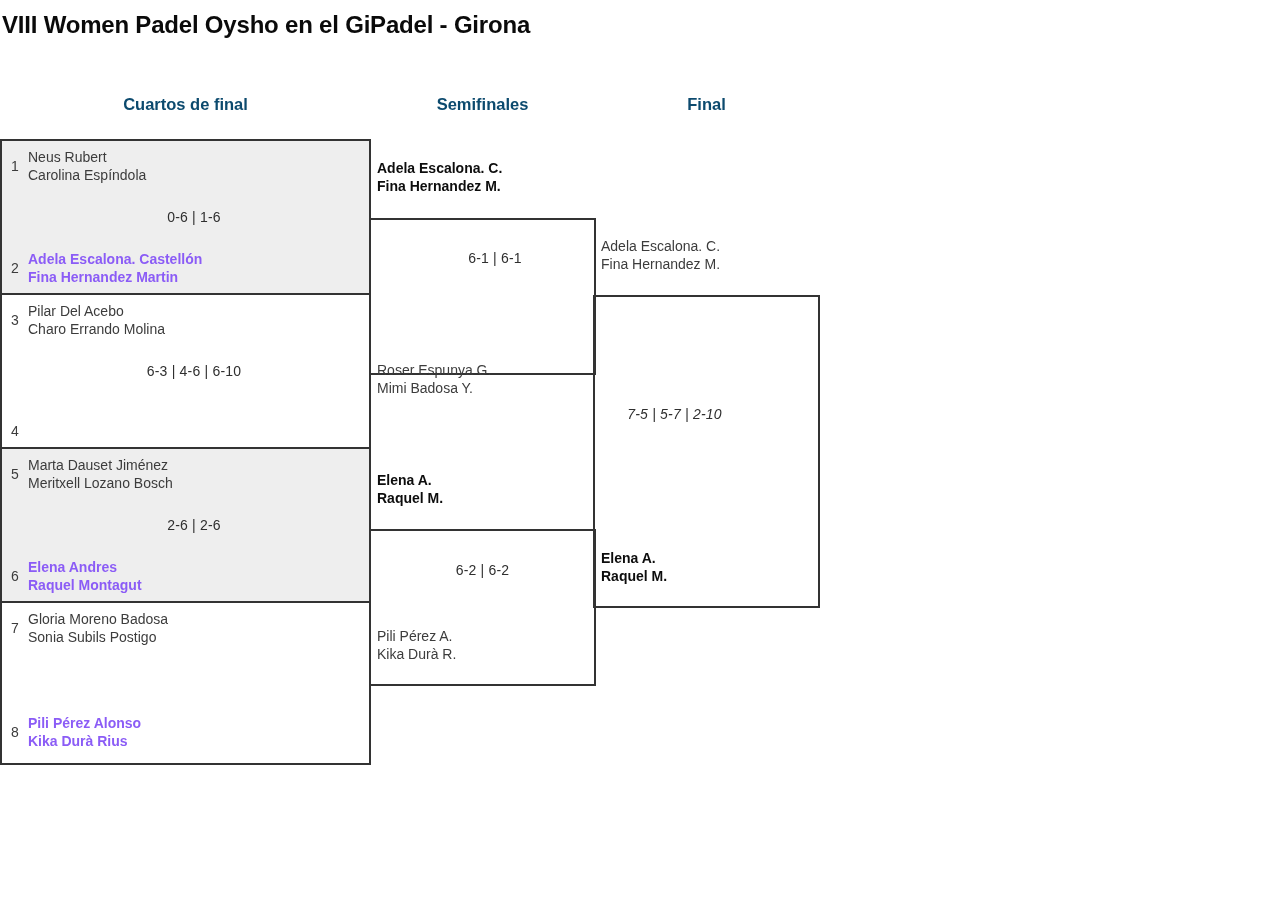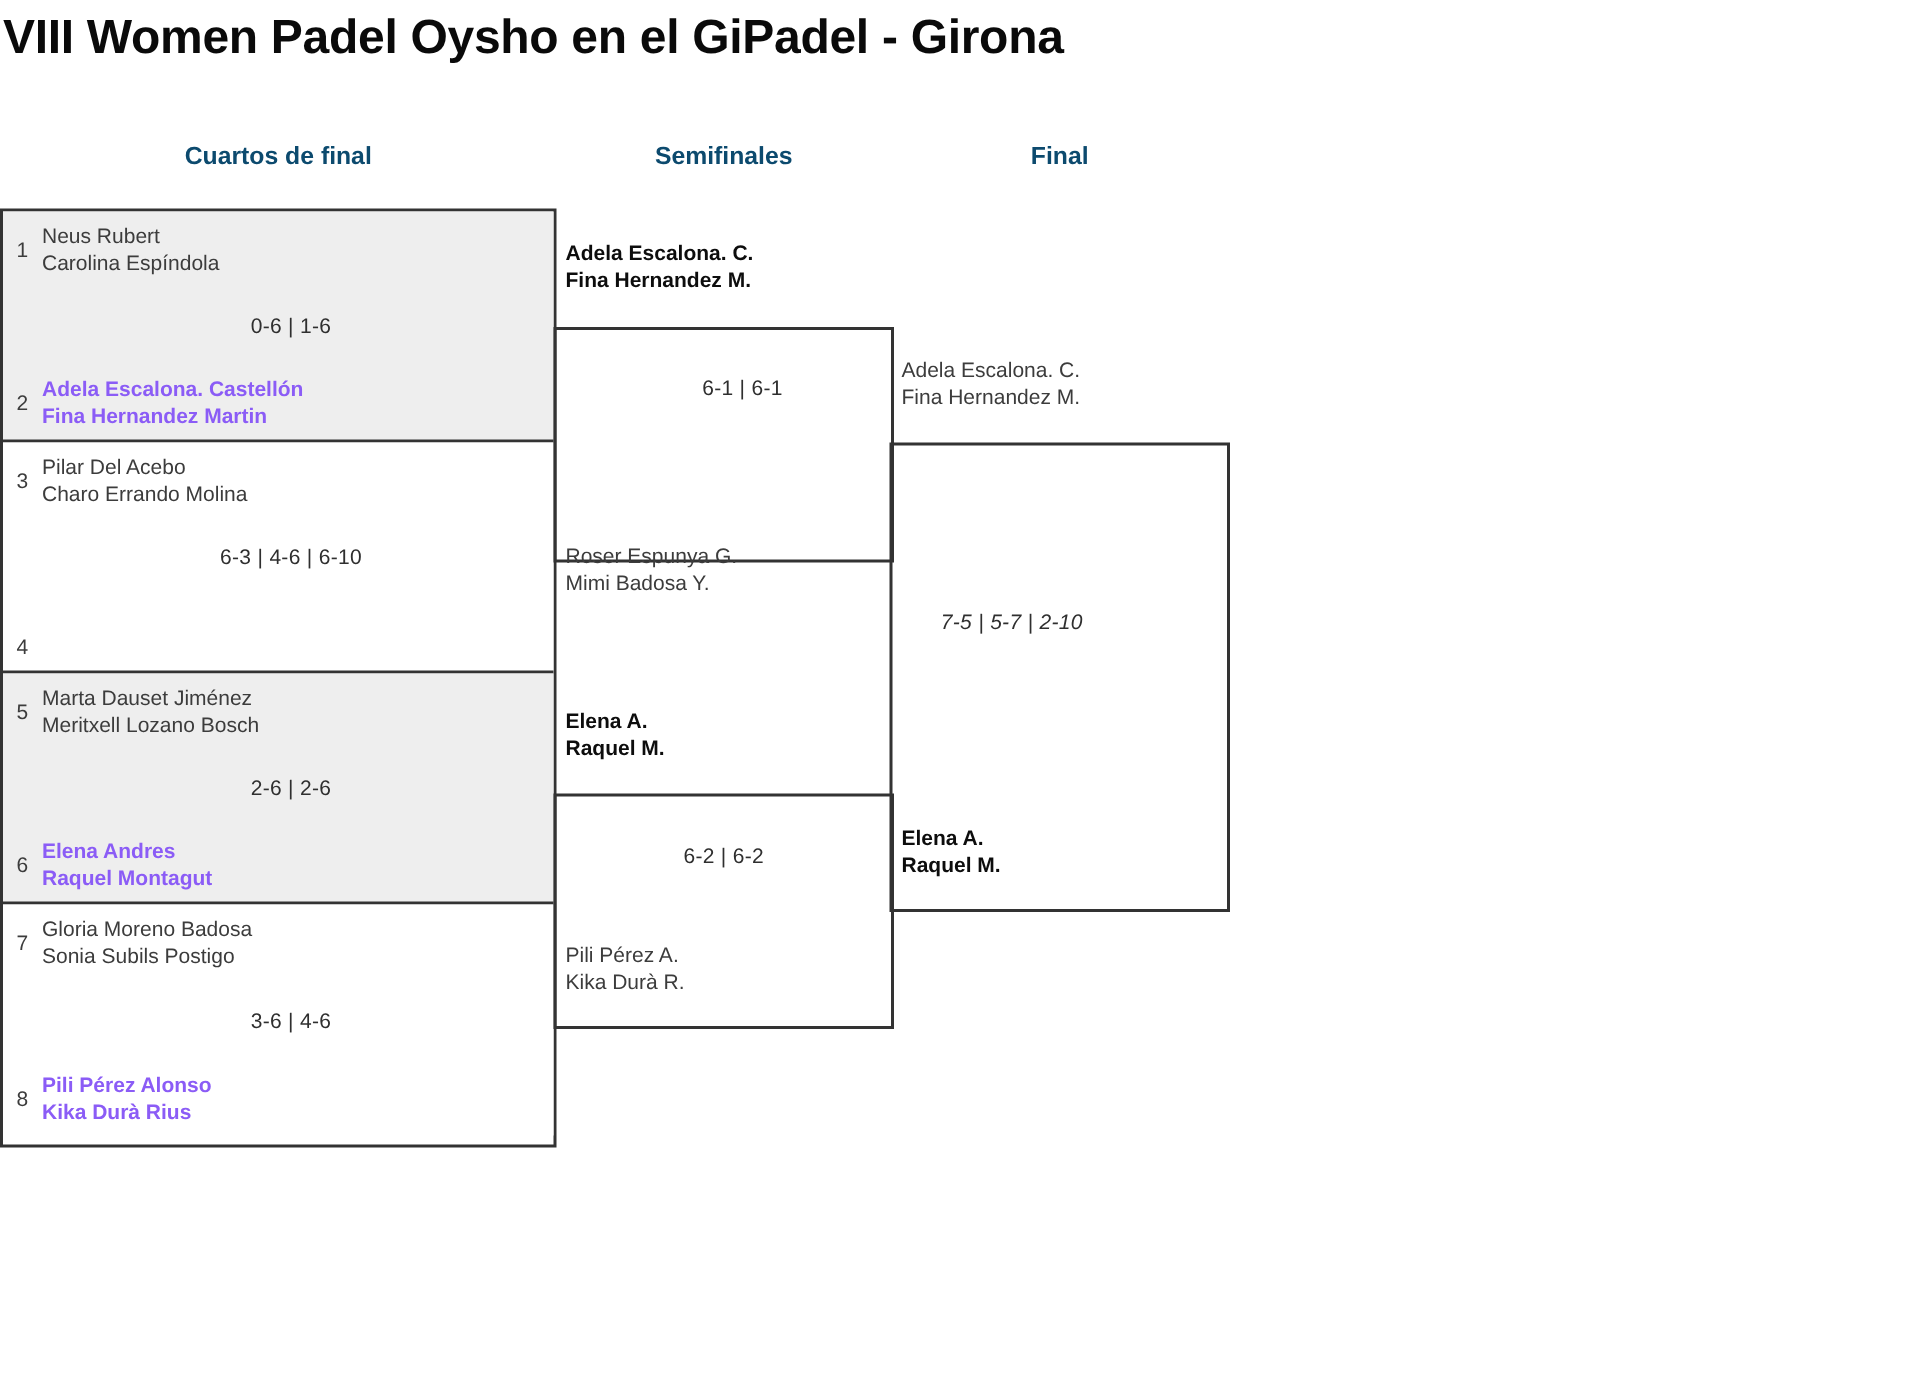--- a/index.html
+++ b/index.html
@@ -9,21 +9,21 @@
     font-family: "Liberation Sans", "DejaVu Sans", sans-serif;
     position: relative;
     color: #3c3c3c;
     overflow: hidden;
   }
   .page { position: absolute; inset: 0; }
 
   
   .title {
     position: absolute; left: 2px; top: 8px;
-    font-size: 32px; font-weight: 700; line-height: 33px;
+    font-size: 24px; font-weight: 700; line-height: 33px;
     color: #0a0a0a; letter-spacing: -0.2px;
   }
 
   
   .col-header {
     position: absolute; top: 93px; height: 22px;
     font-size: 16.5px; font-weight: 600; color: #0c4a6e;
     text-align: center; line-height: 22px;
   }
   .col-header.qf  { left: 0px;   width: 371px; }
@@ -146,21 +146,20 @@
         <span class="seed">6</span>
         <span class="names"><span>Elena Andres</span><br><span>Raquel Montagut</span></span>
       </div>
     </div>
 
     <div class="qf-match">
       <div class="team-row top">
         <span class="seed">7</span>
         <span class="names"><span>Gloria Moreno Badosa</span><br><span>Sonia Subils Postigo</span></span>
       </div>
-      <div class="score-center">3-6 | 4-6</div>
       <div class="team-row bottom winner">
         <span class="seed">8</span>
         <span class="names"><span>Pili Pérez Alonso</span><br><span>Kika Durà Rius</span></span>
       </div>
     </div>
 
   </div>
 
   <div class="round-box sf1-box"></div>
   <div class="round-box sf2-box"></div>

